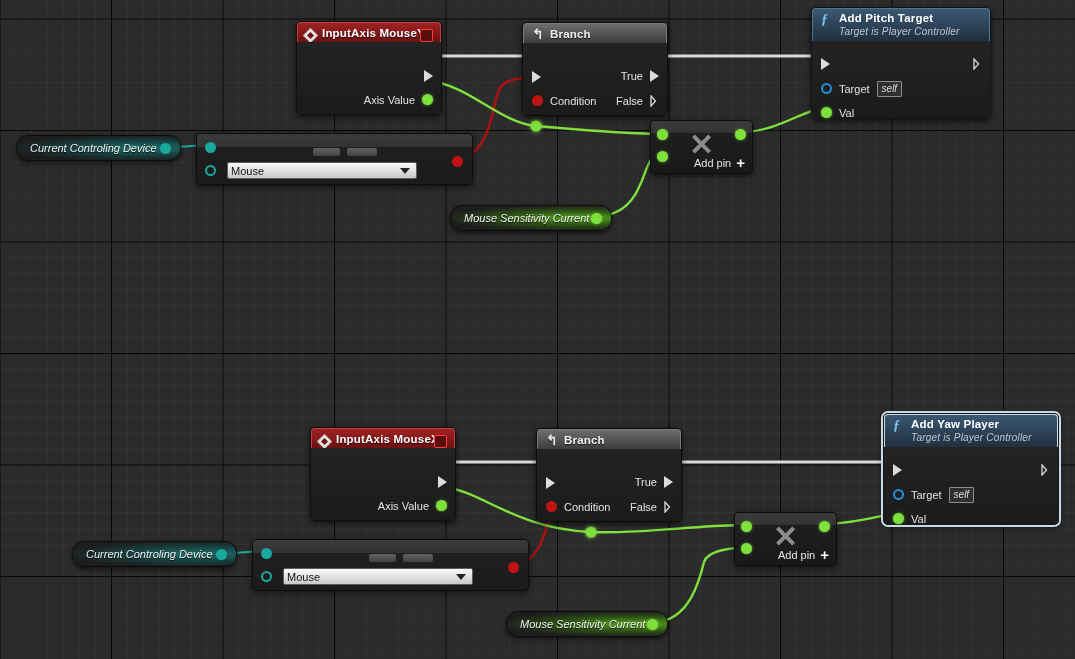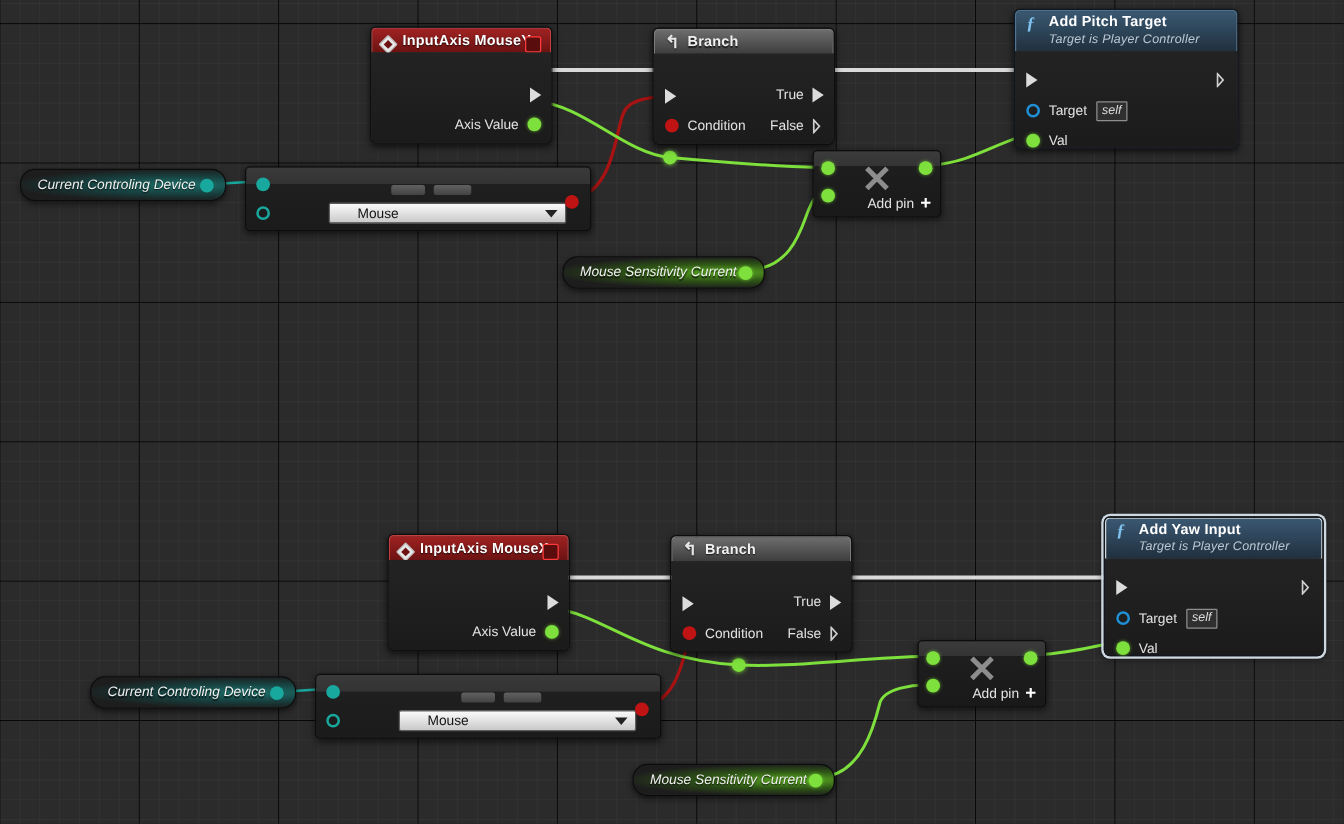--- a/index.html
+++ b/index.html
@@ -119,21 +119,21 @@
   .ring{width:11px;height:11px;border-radius:50%;border:2.5px solid #18a89d;box-sizing:border-box;}
   .ring-blue{width:11px;height:11px;border-radius:50%;border:2.5px solid #1f8fd6;box-sizing:border-box;}
 
   .selfbox{border:1px solid #8e8e8e;background:#2f2f2f;color:#dcdcdc;
            font-size:10px;padding:0 4px;border-radius:1px;line-height:14px;font-style:italic;}
 
   
   .combo{position:absolute;height:17px;border:1px solid #5e5e5e;border-radius:2px;
          background:linear-gradient(to bottom,#fbfbfb,#c9c9c9);
          display:flex;align-items:center;justify-content:space-between;
-         color:#141414;font-size:11px;padding:0 4px 0 22px;box-sizing:border-box;margin-left:36px;}
+         color:#141414;font-size:11px;padding:0 4px 0 3px;box-sizing:border-box;}
   .caret{width:0;height:0;border-left:5px solid transparent;
          border-right:5px solid transparent;border-top:6px solid #222;margin-right:2px;}
 
   .pinlbl{color:#e2e2e2;}
 </style>
 </head>
 <body>
 
 <div id="canvas">
 
@@ -329,21 +329,21 @@
               <path d="M1,1 L5.5,6 L1,11 Z" fill="none" stroke="#cfcfcf" stroke-width="1.4"></path>
             </svg>
         </span>
       </div>
     </div>
   </div>
 
   <div class="node n-func selected" style="left:883px;top:413px;width:174px;">
     <div class="hdr">
       <span class="fx">ƒ</span>
-      <div class="ftitle">Add Yaw Input</div>
+      <div class="ftitle">Add Yaw Player</div>
       <div class="fsub">Target is Player Controller</div>
     </div>
     <div class="body" style="height:77px;">
       <div class="pinrow" style="position:absolute;left:9px;top:11px;">
         <span class="exec"></span>
       </div>
       <div class="pinrow" style="position:absolute;right:8px;top:11px;">
         <span class="exec-hollow">
           <svg width="10" height="12" viewBox="0 0 10 12">
               <path d="M1,1 L5.5,6 L1,11 Z" fill="none" stroke="#cfcfcf" stroke-width="1.4"></path>

